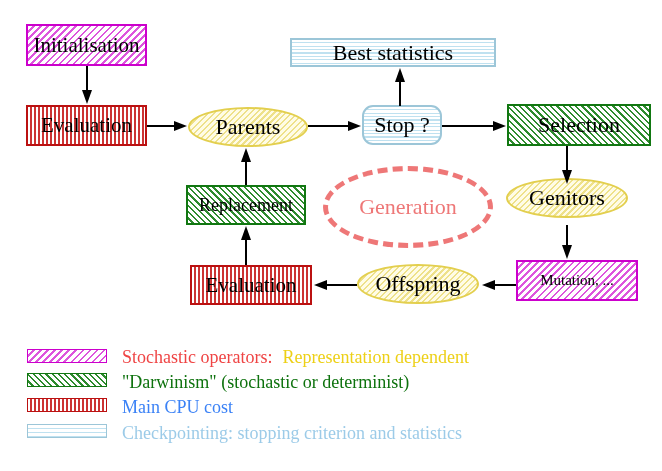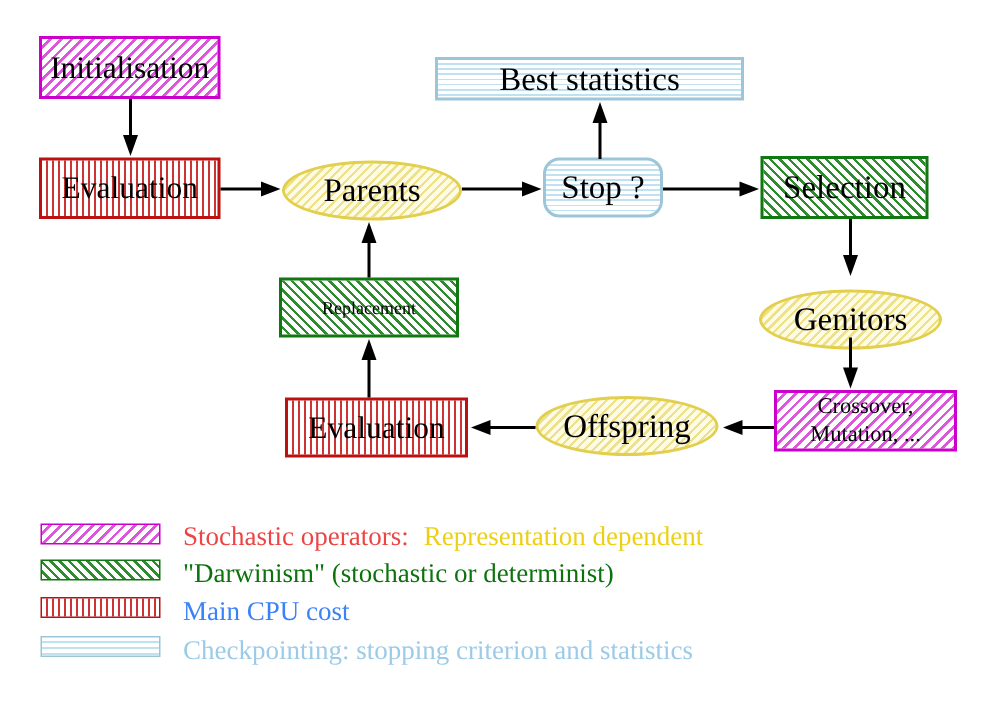--- a/index.html
+++ b/index.html
@@ -17,21 +17,21 @@
               border:2px solid #bb1111;}
   .stripe-cyan{background:repeating-linear-gradient(180deg,#ffffff 0 2.2px,#bfe1f0 2.2px 3.4px);
                border:2px solid #9cc6d8;}
   .hatch-yellow{background:repeating-linear-gradient(135deg,#fffce6 0 2.6px,#eee18a 2.6px 4.2px);
                 border:2px solid #e3cf4e;border-radius:50%;}
   .rounded{border-radius:11px;}
   .dashed-ellipse{border:5px dashed #ee7777;border-radius:50%;background:transparent;}
 
   .lbl{font-size:21px;line-height:1.05;}
   .lbl.big{font-size:22px;}
-  .lbl.sm{font-size:12px;}
+  .lbl.sm{font-size:18px;}
   .lbl.xs{font-size:15px;line-height:1.25;}
   .lbl.salmon{color:#ee7777;font-size:22px;}
 
   
   .ln{position:absolute;background:#000;}
   .ah{position:absolute;width:0;height:0;}
   .ah.down{border-left:5px solid transparent;border-right:5px solid transparent;border-top:14px solid #000;}
   .ah.up{border-left:5px solid transparent;border-right:5px solid transparent;border-bottom:14px solid #000;}
   .ah.left{border-top:5px solid transparent;border-bottom:5px solid transparent;border-right:13px solid #000;}
   .ah.right{border-top:5px solid transparent;border-bottom:5px solid transparent;border-left:13px solid #000;}
@@ -68,36 +68,38 @@
   </div>
 
   <div class="node stripe-cyan" style="left:290px;top:38px;width:206px;height:29px;">
     <span class="lbl big">Best statistics</span>
   </div>
 
   <div class="node stripe-cyan rounded" style="left:362px;top:105px;width:80px;height:40px;">
     <span class="lbl big">Stop ?</span>
   </div>
 
-  <div class="node hatch-green" style="left:507px;top:104px;width:112px;height:42px;">
+  <div class="node hatch-green" style="left:507px;top:104px;width:144px;height:42px;">
     <span class="lbl big">Selection</span>
   </div>
 
   <div class="node hatch-green" style="left:186px;top:185px;width:120px;height:40px;">
     <span class="lbl sm">Replacement</span>
   </div>
 
+  <div class="node dashed-ellipse" style="left:323px;top:166px;width:170px;height:82px;">
+    <span class="lbl salmon">Generation</span>
+  </div>
 
-  <div class="node hatch-yellow" style="left:506px;top:193px;width:122px;height:40px;">
+  <div class="node hatch-yellow" style="left:506px;top:178px;width:122px;height:40px;">
     <span class="lbl big">Genitors</span>
   </div>
 
   <div class="node hatch-magenta" style="left:516px;top:260px;width:122px;height:41px;">
     <span class="lbl xs">
-      <span style="display:block;">Crossover,</span>
       <span style="display:block;">Mutation, ...</span>
     </span>
   </div>
 
   <div class="node stripe-red" style="left:190px;top:265px;width:122px;height:40px;">
     <span class="lbl">Evaluation</span>
   </div>
 
   <div class="node hatch-yellow" style="left:357px;top:264px;width:122px;height:40px;">
     <span class="lbl big">Offspring</span>

